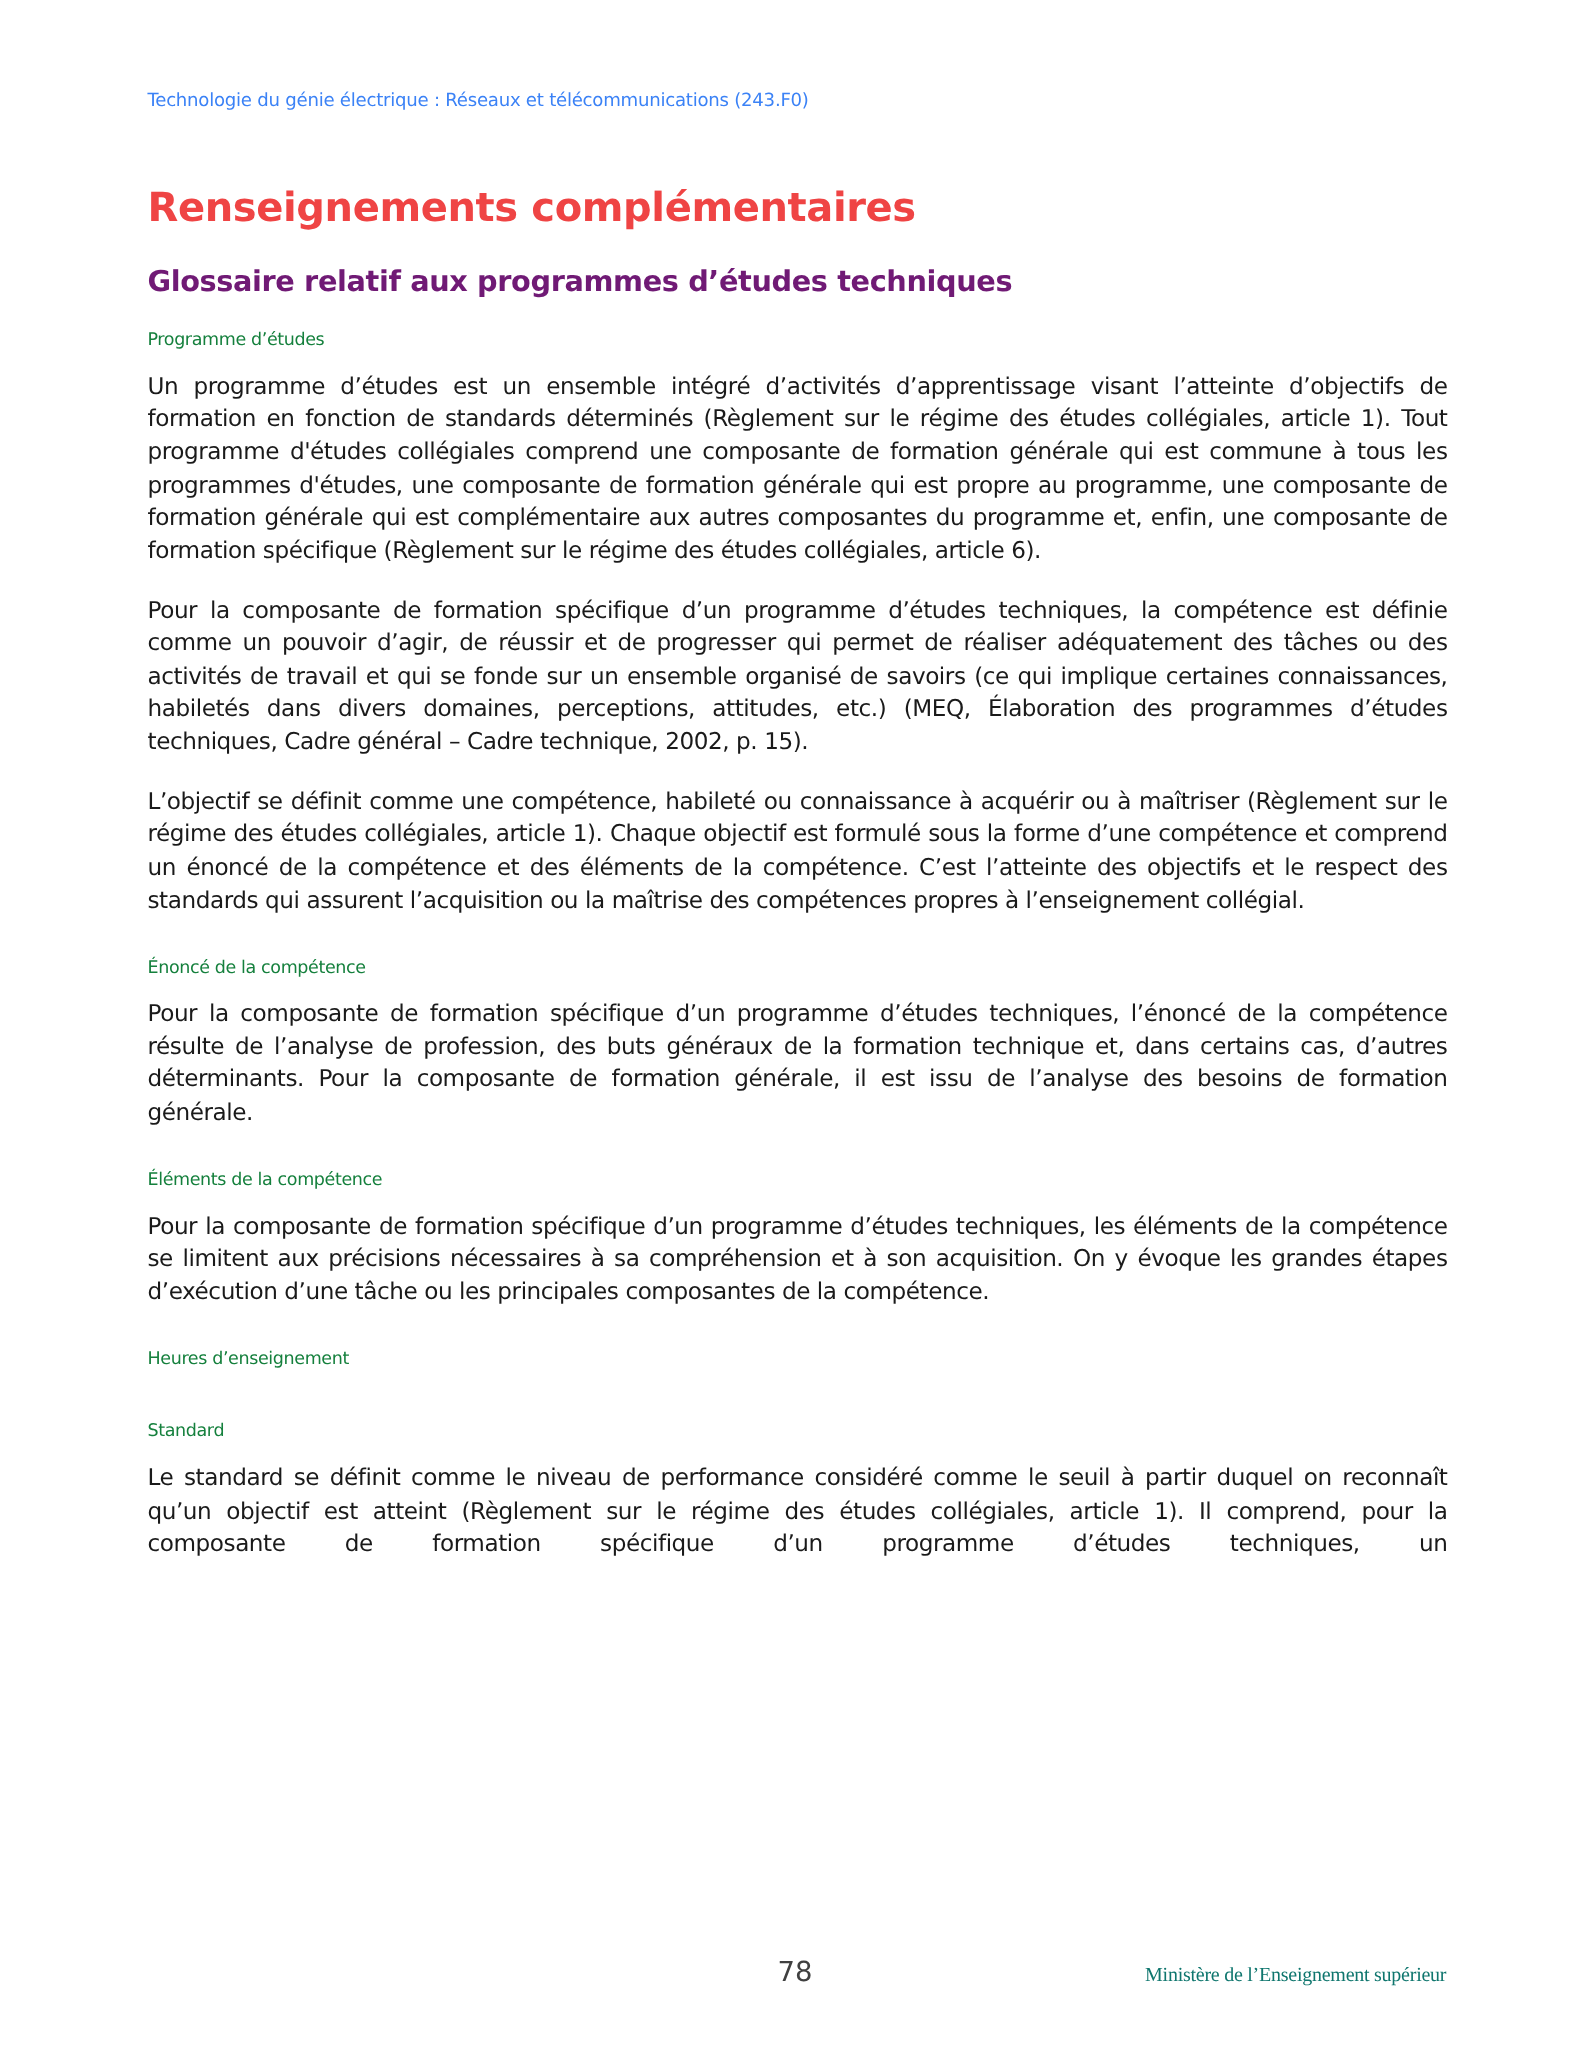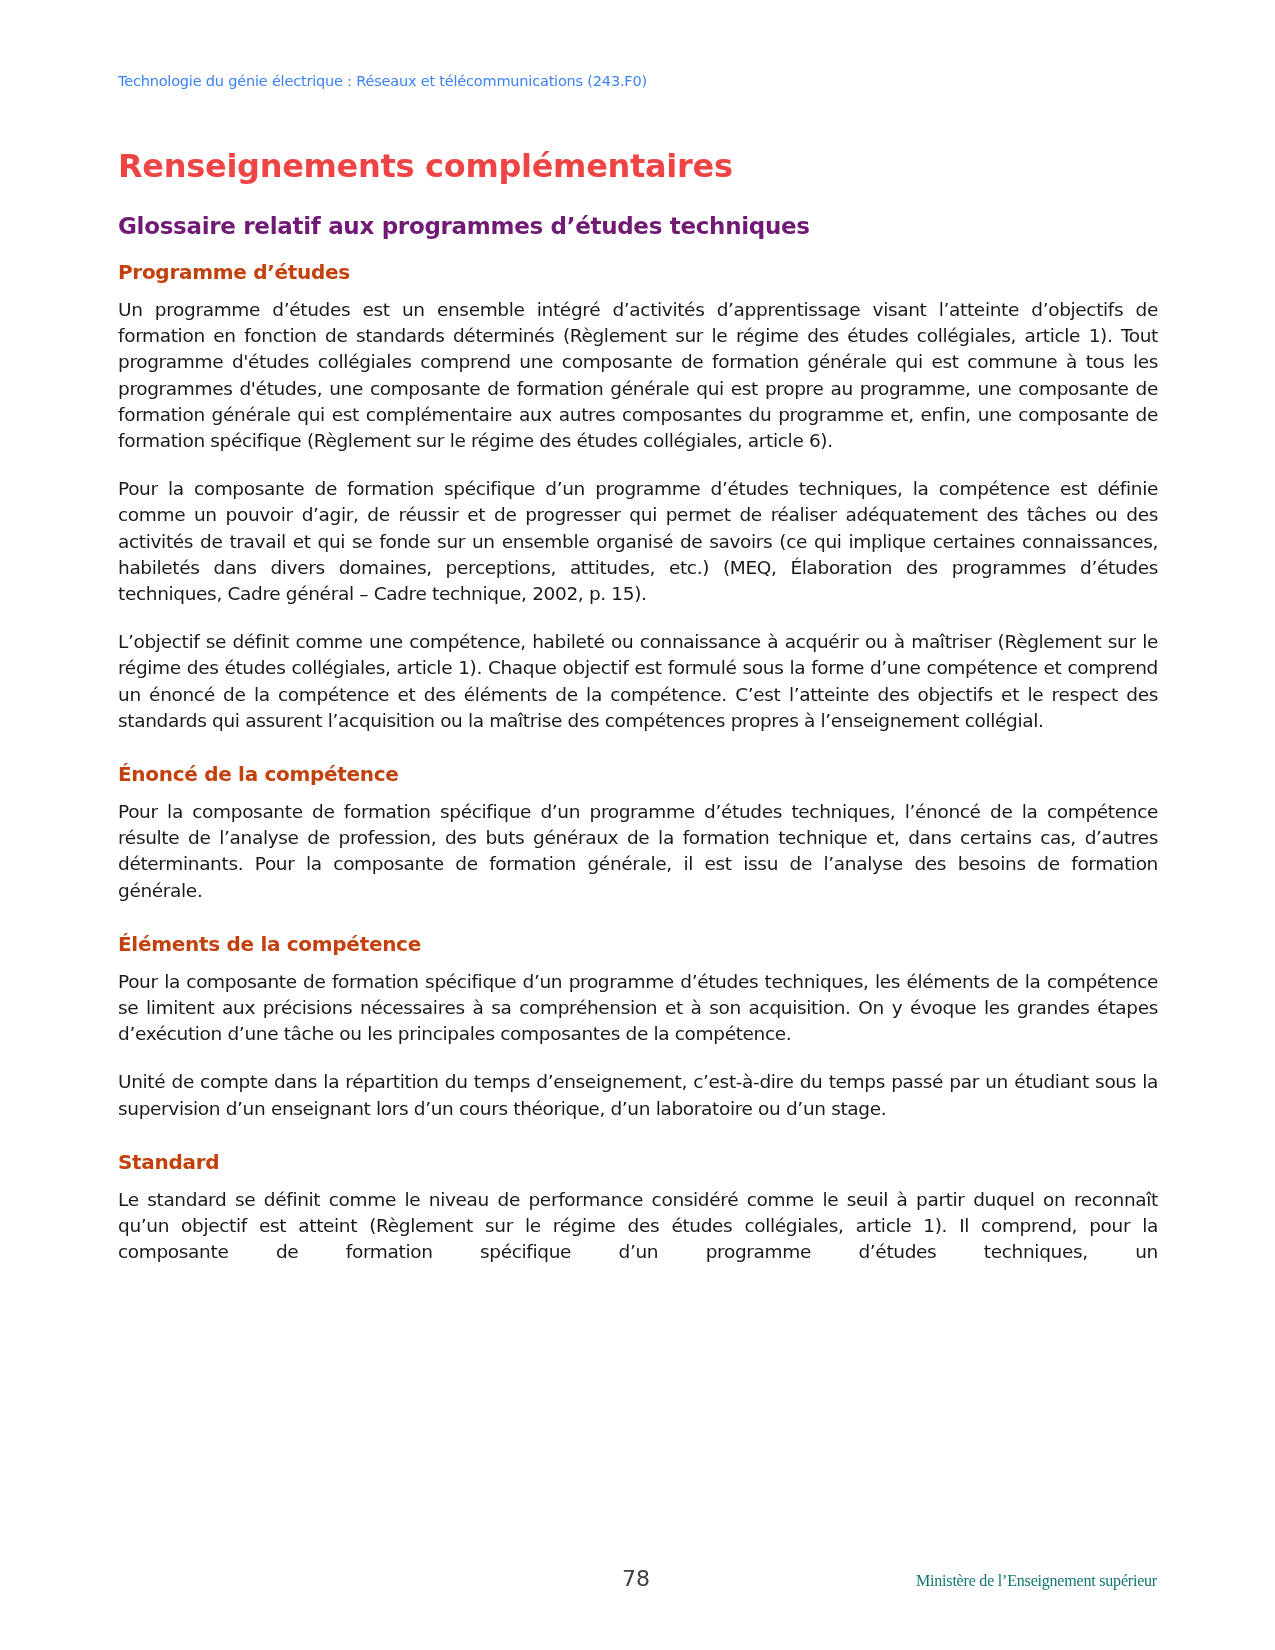--- a/index.html
+++ b/index.html
@@ -5,21 +5,21 @@
   html, body { margin: 0; padding: 0; background: #ffffff; }
   body { width: 1275px; height: 1650px; position: relative; overflow: hidden;
          font-family: "DejaVu Sans", sans-serif; color: #1a1a1a; }
   .running-header { position: absolute; top: 73px; left: 118px; font-size: 14.5px; color: #3b82f6;
                     letter-spacing: -0.2px; }
   .title { position: absolute; top: 147px; left: 118px; margin: 0; font-size: 32px; font-weight: bold;
            color: #ef4444; letter-spacing: -0.3px; }
   .subtitle { position: absolute; top: 213px; left: 118px; margin: 0; font-size: 23px; font-weight: bold;
               color: #701a75; letter-spacing: -0.3px; }
   .content { position: absolute; top: 254px; left: 118px; width: 1040px; }
-  .term { margin: 0; font-size: 20px; font-weight: bold; color: #c2410c; line-height: 36px; letter-spacing: -0.3px; }
+  .term { margin: 0; font-size: 14px; font-weight: normal; color: #15803d; line-height: 36px; letter-spacing: -0.3px; }
   .def { margin: 7px 0 0 0; font-size: 18.5px; line-height: 26.2px; text-align: justify; letter-spacing: -0.35px; }
   .def + .def { margin-top: 12px; }
   .section { margin-bottom: 22px; }
   .footer-num { position: absolute; top: 1566px; left: 622px; font-size: 22px; color: #404040; }
   .footer-org { position: absolute; top: 1572px; right: 118px; font-size: 16px; color: #0f766e; letter-spacing: -0.2px; font-family: Liberation Serif, serif; }
 </style>
 </head>
 <body>
 
 <div class="running-header">Technologie du génie électrique : Réseaux et télécommunications (243.F0)</div>
@@ -40,21 +40,21 @@
   </div>
   <div class="section">
     <h3 class="term">Énoncé de la compétence</h3>
     <p class="def">Pour la composante de formation spécifique d’un programme d’études techniques, l’énoncé de la compétence résulte de l’analyse de profession, des buts généraux de la formation technique et, dans certains cas, d’autres déterminants. Pour la composante de formation générale, il est issu de l’analyse des besoins de formation générale.</p>
   </div>
   <div class="section">
     <h3 class="term">Éléments de la compétence</h3>
     <p class="def">Pour la composante de formation spécifique d’un programme d’études techniques, les éléments de la compétence se limitent aux précisions nécessaires à sa compréhension et à son acquisition. On y évoque les grandes étapes d’exécution d’une tâche ou les principales composantes de la compétence.</p>
   </div>
   <div class="section">
-    <p class="def">Unité de compte dans la répartition du temps d’enseignement, c’est-à-dire du temps passé par un étudiant sous la supervision d’un enseignant lors d’un cours théorique, d’un laboratoire ou d’un stage.</p>
+    <h3 class="term">Heures d’enseignement</h3>
   </div>
   <div class="section">
     <h3 class="term">Standard</h3>
     <p class="def" style="text-align-last: justify;">Le standard se définit comme le niveau de performance considéré comme le seuil à partir duquel on reconnaît qu’un objectif est atteint (Règlement sur le régime des études collégiales, article 1). Il comprend, pour la composante de formation spécifique d’un programme d’études techniques, un</p>
   </div>
 </div>
 
 <div class="footer-num">78</div>
 <div class="footer-org">Ministère de l’Enseignement supérieur</div>
 

